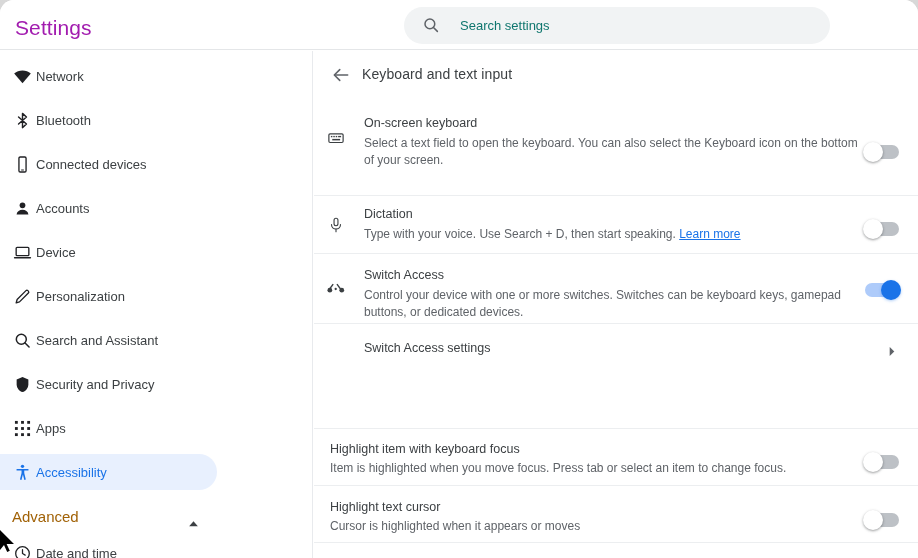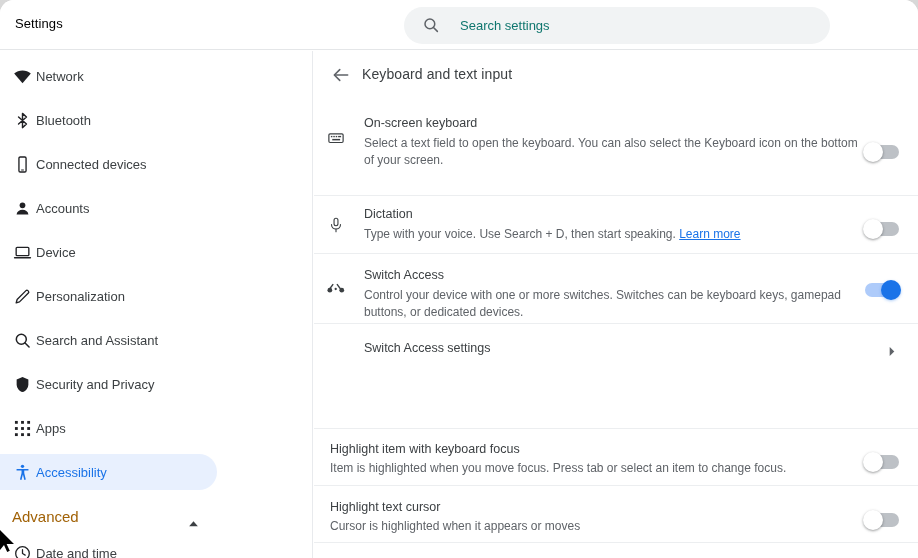--- a/index.html
+++ b/index.html
@@ -23,22 +23,22 @@
   
   .topbar {
     position: absolute;
     left: 0; top: 0; width: 918px; height: 50px;
     background: #ffffff;
     border-bottom: 1px solid #e4e6e8;
   }
   .app-title {
     position: absolute;
     left: 15px; top: 16px;
-    font-size: 13px;
-    color: #000000;
+    font-size: 21px;
+    color: #a21caf;
     letter-spacing: .1px;
   }
   .searchbox {
     position: absolute;
     left: 404px; top: 7px;
     width: 426px; height: 37px;
     background: #f1f3f4;
     border-radius: 19px;
     display: flex;
     align-items: center;

